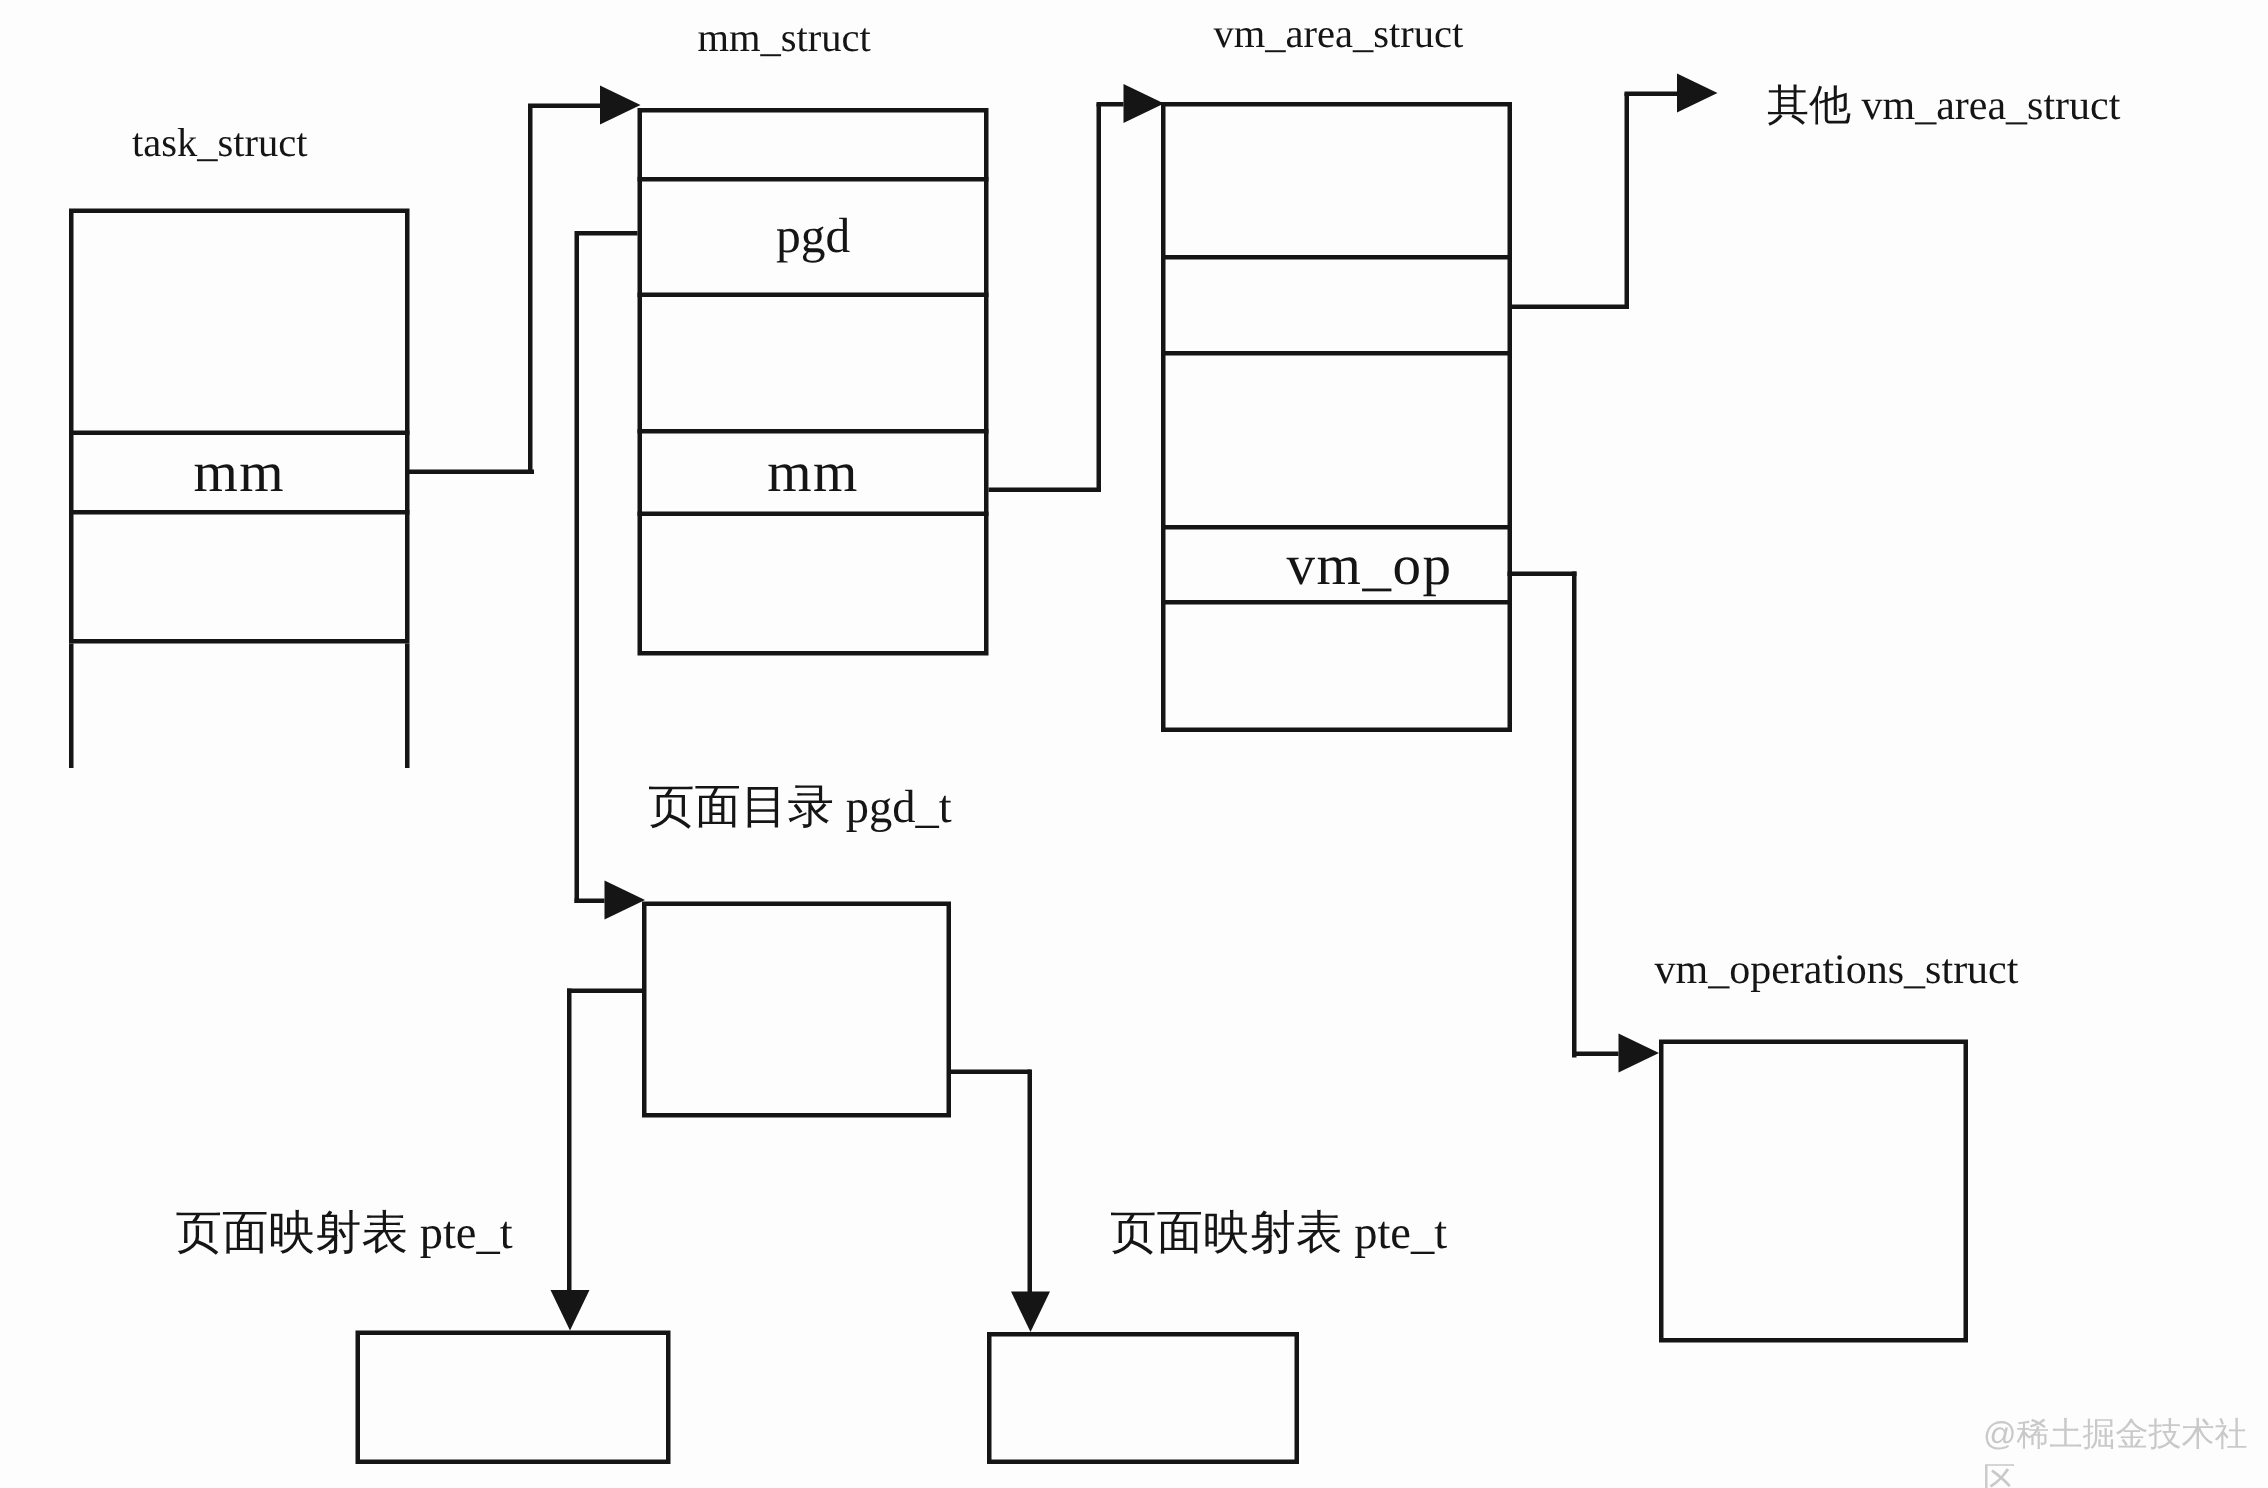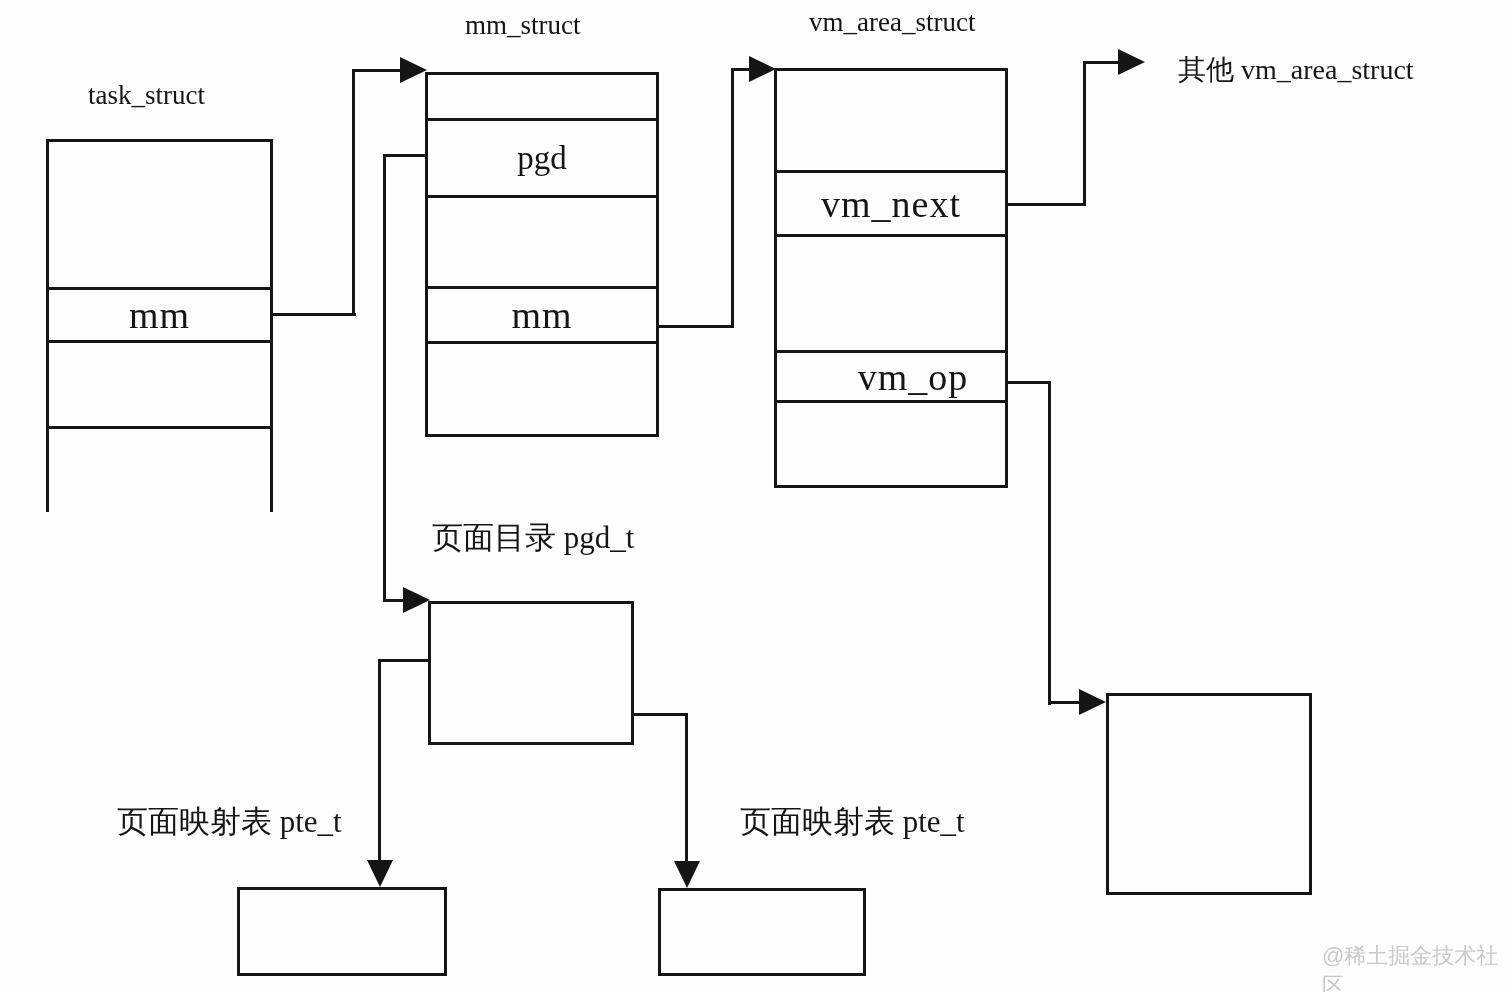--- a/index.html
+++ b/index.html
@@ -27,20 +27,21 @@
 
 <div class="canvas">
 
   <div class="lbl title" style="left:88px;top:80px;">task_struct</div>
   <div class="lbl title" style="left:465px;top:10px;">mm_struct</div>
   <div class="lbl title" style="left:785px;top:7px;margin-left:24px;">vm_area_struct</div>
   <div class="lbl title" style="left:1178px;top:51px;font-size:28px;">其他 vm_area_struct</div>
   <div class="lbl cjk" style="left:432px;top:517px;">页面目录 pgd_t</div>
   <div class="lbl cjk" style="left:117px;top:801px;">页面映射表 pte_t</div>
   <div class="lbl cjk" style="left:740px;top:801px;">页面映射表 pte_t</div>
+  <div class="lbl title" style="left:1103px;top:631px;font-size:28px;">vm_operations_struct</div>
   <div class="watermark" style="left:1322px;top:941px;">@稀土掘金技术社区</div>
 
   <div class="box" style="left:46px;top:139px;width:227px;height:290px;"></div>
   <div class="openbox" style="left:46px;top:429px;width:227px;height:83px;"></div>
   <div class="divider" style="left:46px;top:287px;width:227px;"></div>
   <div class="divider" style="left:46px;top:340px;width:227px;"></div>
   <div class="cell field" style="left:49px;top:290px;width:221px;height:50px;">mm</div>
 
   <div class="box" style="left:425px;top:72px;width:234px;height:365px;"></div>
   <div class="divider" style="left:425px;top:118px;width:234px;"></div>
@@ -48,21 +49,20 @@
   <div class="divider" style="left:425px;top:286px;width:234px;"></div>
   <div class="divider" style="left:425px;top:341px;width:234px;"></div>
   <div class="cell field-sm" style="left:428px;top:121px;width:228px;height:74px;">pgd</div>
   <div class="cell field" style="left:428px;top:289px;width:228px;height:52px;">mm</div>
 
   <div class="box" style="left:774px;top:68px;width:234px;height:420px;"></div>
   <div class="divider" style="left:774px;top:170px;width:234px;"></div>
   <div class="divider" style="left:774px;top:234px;width:234px;"></div>
   <div class="divider" style="left:774px;top:350px;width:234px;"></div>
   <div class="divider" style="left:774px;top:400px;width:234px;"></div>
-  <div class="cell field" style="left:777px;top:173px;width:228px;height:61px;">vm_next</div>
   <div class="cell field" style="left:777px;top:353px;width:272px;height:47px;">vm_op</div>
 
   <div class="box" style="left:428px;top:601px;width:206px;height:144px;"></div>
 
   <div class="box" style="left:237px;top:887px;width:210px;height:89px;"></div>
   <div class="box" style="left:658px;top:888px;width:208px;height:88px;"></div>
 
   <div class="box" style="left:1106px;top:693px;width:206px;height:202px;"></div>
 
   <div class="hline" style="left:271px;top:313px;width:85px;height:3px;"></div>

